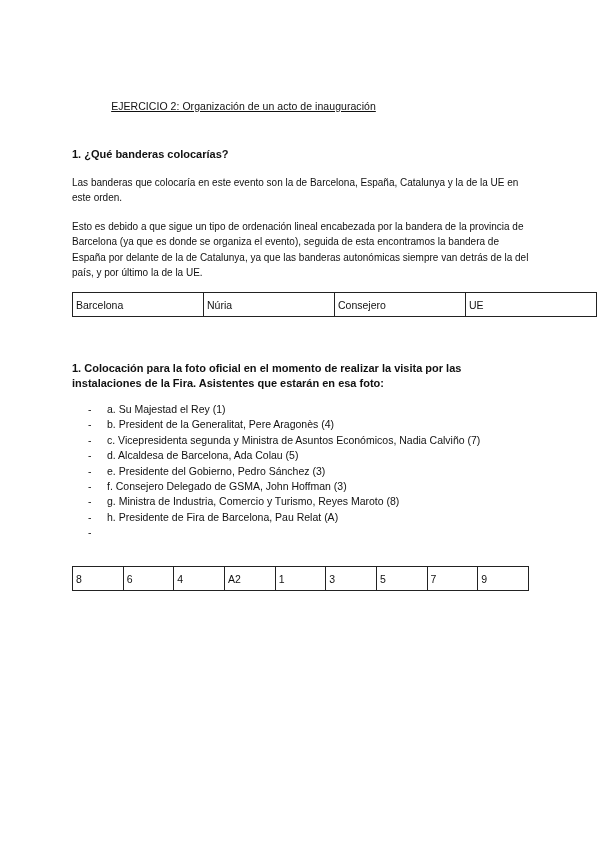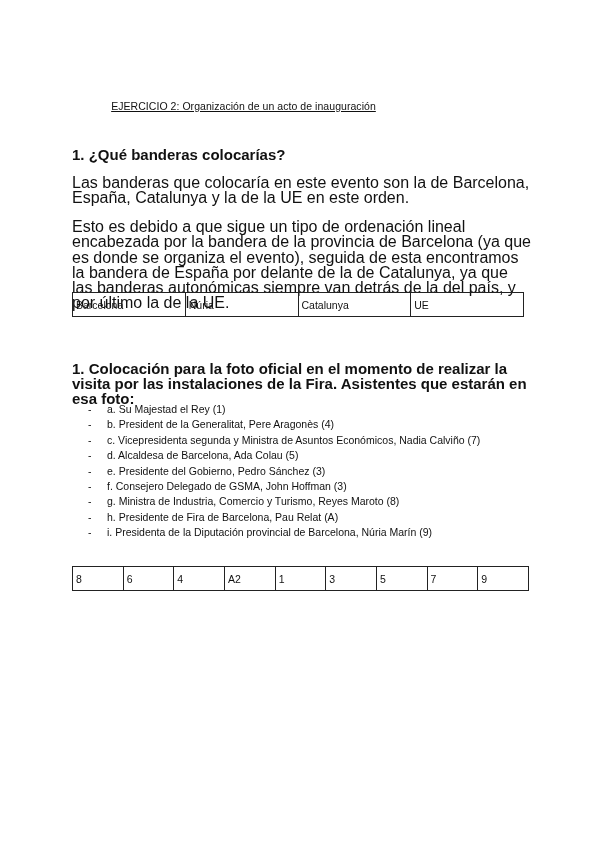--- a/index.html
+++ b/index.html
@@ -5,22 +5,22 @@
     html, body { margin: 0; padding: 0; }
     body {
       width: 600px; height: 848px; background: #ffffff; position: relative;
       font-family: "Liberation Sans", sans-serif; color: #111; overflow: hidden;
     }
     .abs { position: absolute; }
     .title {
       top: 100px; left: 0; width: 487px; text-align: center;
       font-size: 10.5px; text-decoration: underline; letter-spacing: 0.05px;
     }
-    .h { font-weight: bold; font-size: 15px; left: 72px; line-height: 15px; }
-    .p { font-size: 16px; left: 72px; width: 460px; line-height: 15.3px; }
+    .h { font-weight: bold; font-size: 11px; left: 72px; line-height: 15px; }
+    .p { font-size: 10px; left: 72px; width: 460px; line-height: 15.3px; }
     table.grid {
       position: absolute; border-collapse: collapse; table-layout: fixed;
       font-size: 10.5px;
     }
     table.grid td {
       border: 1px solid #222; padding: 0 3px; height: 23px; vertical-align: middle;
       text-align: left; white-space: nowrap; overflow: hidden;
     }
     ul.list { position: absolute; left: 88px; top: 402px; margin: 0; padding: 0; list-style: none; font-size: 10.5px; }
     ul.list li { height: 15.4px; line-height: 15.4px; position: relative; padding-left: 19px; }
@@ -30,43 +30,43 @@
 <body>
 
 <div class="abs title">EJERCICIO 2: Organización de un acto de inauguración</div>
 
 <div class="abs h" style="top:147px;">1. ¿Qué banderas colocarías?</div>
 
 <div class="abs p" style="top:175px;">Las banderas que colocaría en este evento son la de Barcelona,  España, Catalunya y la de la UE en este orden.</div>
 
 <div class="abs p" style="top:219px;">Esto es debido a que sigue un tipo de ordenación lineal encabezada por la bandera de la provincia de Barcelona (ya que es donde se organiza el evento), seguida de esta encontramos la bandera de España por delante de la de Catalunya, ya que las banderas autonómicas siempre van detrás de la del país, y por último la de la UE.</div>
 
-<table class="grid" style="left:72px; top:292px; width:452px;padding-left:41px;">
+<table class="grid" style="left:72px; top:292px; width:525px;padding-left:41px;">
   <tbody>
       <tr>
     <td>Barcelona</td>
     <td>Núria</td>
-    <td>Catalunya</td>
+    <td>Consejero</td>
     <td>UE</td>
   </tr>
 </tbody>
   </table>
 
 <div class="abs h" style="top:361px; width:460px;">1. Colocación para la foto oficial en el momento de realizar la visita por las instalaciones de la Fira. Asistentes que estarán en esa foto:</div>
 
 <ul class="list">
   <li><span class="dash">-</span><span>a. Su Majestad el Rey (1)</span></li>
   <li><span class="dash">-</span><span>b. President de la Generalitat, Pere Aragonès (4)</span></li>
   <li><span class="dash">-</span><span>c. Vicepresidenta segunda y Ministra de Asuntos Económicos, Nadia Calviño (7)</span></li>
   <li><span class="dash">-</span><span>d. Alcaldesa de Barcelona, Ada Colau (5)</span></li>
   <li><span class="dash">-</span><span>e. Presidente del Gobierno, Pedro Sánchez (3)</span></li>
   <li><span class="dash">-</span><span>f. Consejero Delegado de GSMA, John Hoffman (3)</span></li>
   <li><span class="dash">-</span><span>g. Ministra de Industria, Comercio y Turismo, Reyes Maroto (8)</span></li>
   <li><span class="dash">-</span><span>h. Presidente de Fira de Barcelona, Pau Relat (A)</span></li>
-  <li><span class="dash">-</span><span>i. Presidenta de la Diputación provincial de Barcelona, Núria Marín (9)</span></li>
+  <li><span class="dash">-</span></li>
 </ul>
 
 <table class="grid" style="left:72px; top:566px; width:457px;">
   <tbody>
       <tr>
     <td>8</td>
     <td>6</td>
     <td>4</td>
     <td>A2</td>
     <td>1</td>

